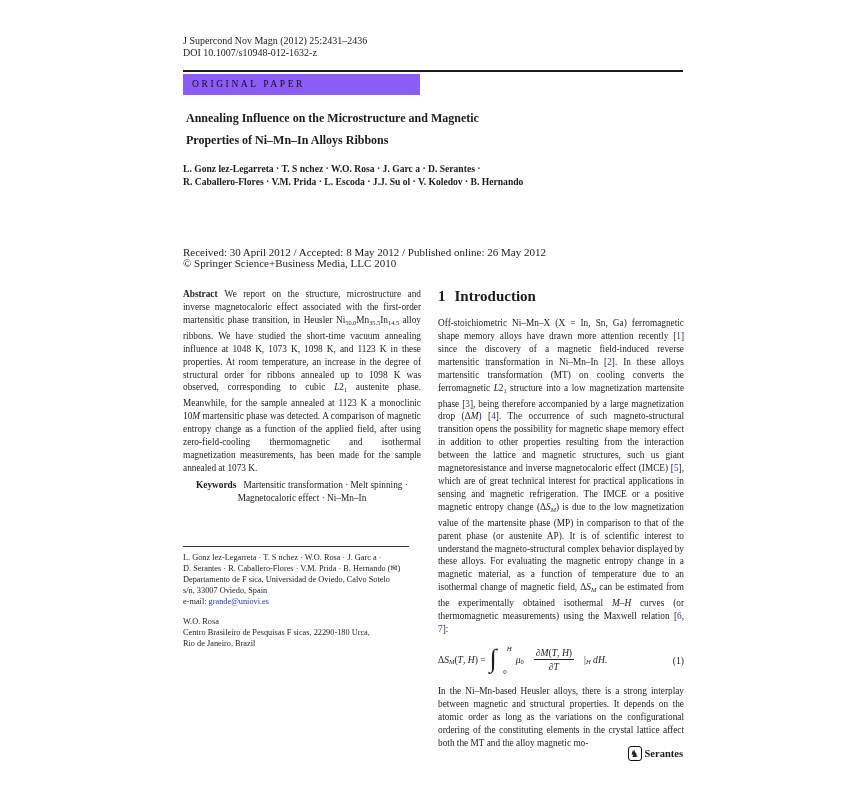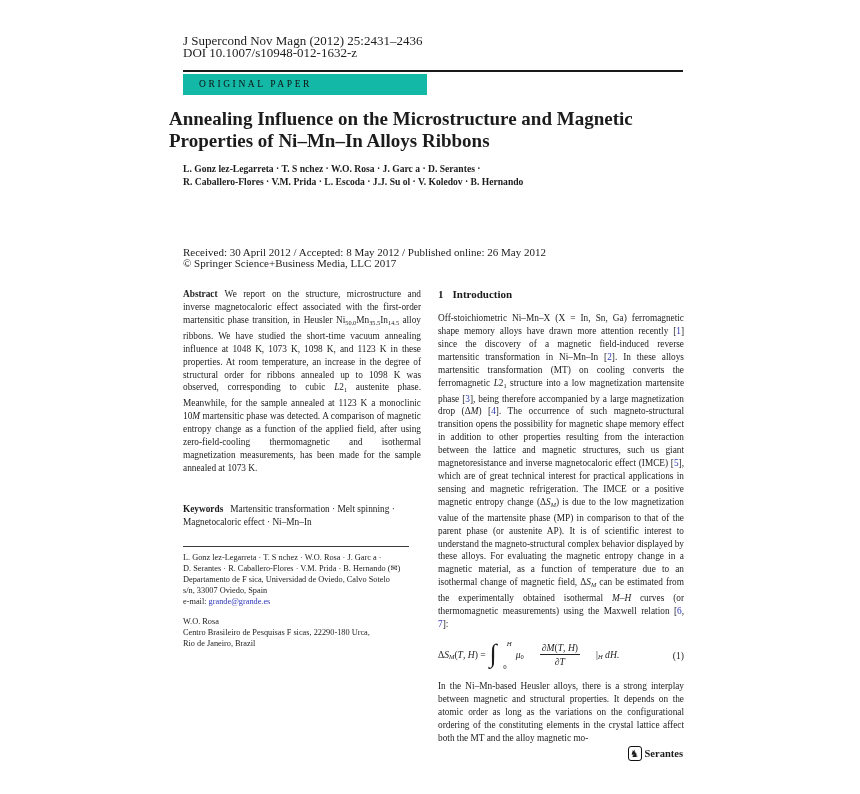--- a/index.html
+++ b/index.html
@@ -1,44 +1,44 @@
 <!DOCTYPE html>
 <html><head>
 <meta charset="utf-8">
 <style>
   html,body{margin:0;padding:0;background:#ffffff;}
   .page{position:relative;width:860px;height:794px;background:#ffffff;overflow:hidden;
         font-family:"Liberation Serif","DejaVu Serif",serif;color:#1c1c1c;}
   .abs{position:absolute;}
-  .hdr{left:183px;top:35px;font-size:13px;line-height:11.5px;white-space:pre-line;}
+  .hdr{left:183px;top:35px;font-size:10px;line-height:11.5px;white-space:pre-line;}
   .rule{left:183px;top:70px;width:500px;height:2px;background:#1a1a1a;}
-  .type-badge{left:183px;top:74px;width:228px;height:21px;background:#14b8a6;
-              font-size:9.5px;letter-spacing:2.6px;line-height:21px;padding-left:16px;color:#101010;}
-  .title{left:169px;top:108px;width:497px;font-size:19px;line-height:21.5px;font-weight:bold;
+  .type-badge{left:183px;top:74px;width:228px;height:21px;background:#8b5cf6;
+              font-size:9.5px;letter-spacing:2.6px;line-height:21px;padding-left:9px;color:#101010;}
+  .title{left:186px;top:108px;width:497px;font-size:12px;line-height:21.5px;font-weight:bold;
          margin:0;white-space:pre-line;}
   .authors{left:183px;top:162px;width:500px;font-size:9.6px;line-height:13px;font-weight:bold;
            white-space:pre-line;}
   .dates{left:183px;top:247px;width:500px;font-size:11px;line-height:10.8px;}
   .col{}
   .left-col{left:183px;top:288px;width:238px;}
   .right-col{left:438px;top:288px;width:246px;}
   .para{font-size:9.3px;line-height:12.9px;text-align:justify;margin:0;}
-  .kw{margin-top:28px;text-align:left;}
+  .kw{margin-top:4px;text-align:center;}
   .footrule{left:183px;top:546px;width:226px;height:1px;background:#3a3a3a;}
   .affils{left:183px;top:552px;width:242px;}
   .affil{font-size:8.3px;line-height:11px;white-space:pre-line;margin:0 0 9px 0;}
-  .sec{font-size:11px;font-weight:bold;margin:0 0 12px 0;}
+  .sec{font-size:15px;font-weight:bold;margin:0 0 12px 0;}
   .sec-num{margin-right:9px;}
   .eq{position:relative;display:flex;align-items:center;font-size:9.6px;margin:9px 0 10px 0;}
   .int-wrap{position:relative;display:inline-block;width:24px;height:30px;margin:0 2px 0 4px;}
   .int{font-size:26px;line-height:30px;position:absolute;left:0;top:-1px;}
   .lim{position:absolute;font-size:6.8px;font-style:italic;}
   .lim-up{top:0;right:2px;}
   .lim-dn{bottom:0;right:7px;font-style:normal;}
-  .frac{display:inline-block;text-align:center;vertical-align:middle;margin:0 16px;}
+  .frac{display:inline-block;text-align:center;vertical-align:middle;margin:0 10px;}
   .frac .num{display:block;border-bottom:0.8px solid #222;padding:0 2px 1px 2px;}
   .frac .den{display:block;padding-top:1px;}
   .eq-no{position:absolute;right:0;top:50%;transform:translateY(-50%);}
   .springer{right:177px;top:746px;display:flex;align-items:center;gap:3px;
             font-size:10.5px;font-weight:bold;}
   .sp-icon{display:inline-block;width:12px;height:13px;border:1px solid #111;border-radius:3px;
            font-size:10px;line-height:13px;text-align:center;font-weight:normal;}
   
   .rt-n{}
   .rt-lbl{font-weight:bold;margin-right:7px;}
@@ -62,36 +62,36 @@
   </div>
 
   <h1 class="abs title">Annealing Influence on the Microstructure and Magnetic
 Properties of Ni–Mn–In Alloys Ribbons</h1>
 
   <div class="abs authors">L. Gonz lez-Legarreta · T. S nchez · W.O. Rosa · J. Garc a · D. Serantes ·
 R. Caballero-Flores · V.M. Prida · L. Escoda · J.J. Su ol · V. Koledov · B. Hernando</div>
 
   <div class="abs dates">
     <div>Received: 30 April 2012 / Accepted: 8 May 2012 / Published online: 26 May 2012</div>
-    <div>© Springer Science+Business Media, LLC 2017</div>
+    <div>© Springer Science+Business Media, LLC 2010</div>
   </div>
 
   <div class="abs col left-col">
     <p class="para"><span class="rt-lbl">Abstract</span><span class="rt-n">We report on the structure, microstructure and inverse magnetocaloric effect associated with the first-order martensitic phase transition, in Heusler Ni</span><span class="rt-sub">50.0</span><span class="rt-n">Mn</span><span class="rt-sub">35.5</span><span class="rt-n">In</span><span class="rt-sub">14.5</span><span class="rt-n"> alloy ribbons. We have studied the short-time vacuum annealing influence at 1048 K, 1073 K, 1098 K, and 1123 K in these properties. At room temperature, an increase in the degree of structural order for ribbons annealed up to 1098 K was observed, corresponding to cubic </span><span class="rt-i">L</span><span class="rt-n">2</span><span class="rt-sub">1</span><span class="rt-n"> austenite phase. Meanwhile, for the sample annealed at 1123 K a monoclinic 10</span><span class="rt-i">M</span><span class="rt-n"> martensitic phase was detected. A comparison of magnetic entropy change as a function of the applied field, after using zero-field-cooling thermomagnetic and isothermal magnetization measurements, has been made for the sample annealed at 1073 K.</span></p>
     <p class="para kw"><span class="rt-lbl">Keywords</span><span class="rt-n">Martensitic transformation · Melt spinning · Magnetocaloric effect · Ni–Mn–In</span></p>
   </div>
 
   <div class="abs footrule"></div>
 
   <div class="abs affils">
     <p class="affil"><span class="rt-n">L. Gonz lez-Legarreta · T. S nchez · W.O. Rosa · J. Garc a ·
 D. Serantes · R. Caballero-Flores · V.M. Prida · B. Hernando (✉)
 Departamento de F sica, Universidad de Oviedo, Calvo Sotelo
 s/n, 33007 Oviedo, Spain
-e-mail: </span><span class="rt-a">grande@grande.es</span></p>
+e-mail: </span><span class="rt-a">grande@uniovi.es</span></p>
     <p class="affil"><span class="rt-n">W.O. Rosa
 Centro Brasileiro de Pesquisas F sicas, 22290-180 Urca,
 Rio de Janeiro, Brazil</span></p>
   </div>
 
   <div class="abs col right-col">
     <h2 class="sec">
       <span class="sec-num">1</span><span>Introduction</span>
     </h2>
     <p class="para"><span class="rt-n">Off-stoichiometric Ni–Mn–X (X = In, Sn, Ga) ferromagnetic shape memory alloys have drawn more attention recently [</span><span class="rt-a">1</span><span class="rt-n">] since the discovery of a magnetic field-induced reverse martensitic transformation in Ni–Mn–In [</span><span class="rt-a">2</span><span class="rt-n">]. In these alloys martensitic transformation (MT) on cooling converts the ferromagnetic </span><span class="rt-i">L</span><span class="rt-n">2</span><span class="rt-sub">1</span><span class="rt-n"> structure into a low magnetization martensite phase [</span><span class="rt-a">3</span><span class="rt-n">], being therefore accompanied by a large magnetization drop (Δ</span><span class="rt-i">M</span><span class="rt-n">) [</span><span class="rt-a">4</span><span class="rt-n">]. The occurrence of such magneto-structural transition opens the possibility for magnetic shape memory effect in addition to other properties resulting from the interaction between the lattice and magnetic structures, such us giant magnetoresistance and inverse magnetocaloric effect (IMCE) [</span><span class="rt-a">5</span><span class="rt-n">], which are of great technical interest for practical applications in sensing and magnetic refrigeration. The IMCE or a positive magnetic entropy change (Δ</span><span class="rt-i">S</span><span class="rt-isub">M</span><span class="rt-n">) is due to the low magnetization value of the martensite phase (MP) in comparison to that of the parent phase (or austenite AP). It is of scientific interest to understand the magneto-structural complex behavior displayed by these alloys. For evaluating the magnetic entropy change in a magnetic material, as a function of temperature due to an isothermal change of magnetic field, Δ</span><span class="rt-i">S</span><span class="rt-isub">M</span><span class="rt-n"> can be estimated from the experimentally obtained isothermal </span><span class="rt-i">M</span><span class="rt-n">–</span><span class="rt-i">H</span><span class="rt-n"> curves (or thermomagnetic measurements) using the Maxwell relation [</span><span class="rt-a">6</span><span class="rt-n">, </span><span class="rt-a">7</span><span class="rt-n">]:</span></p>

